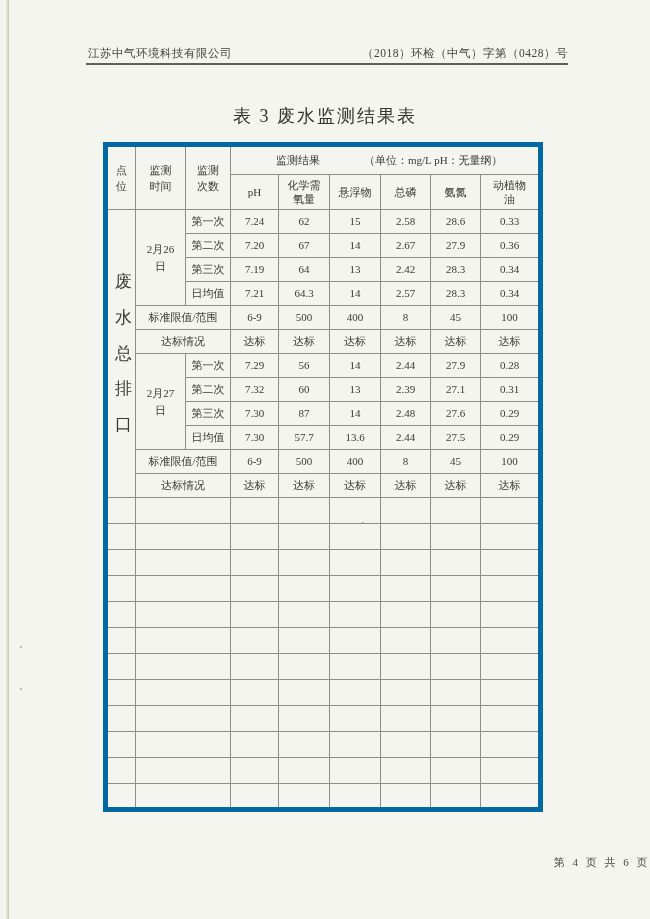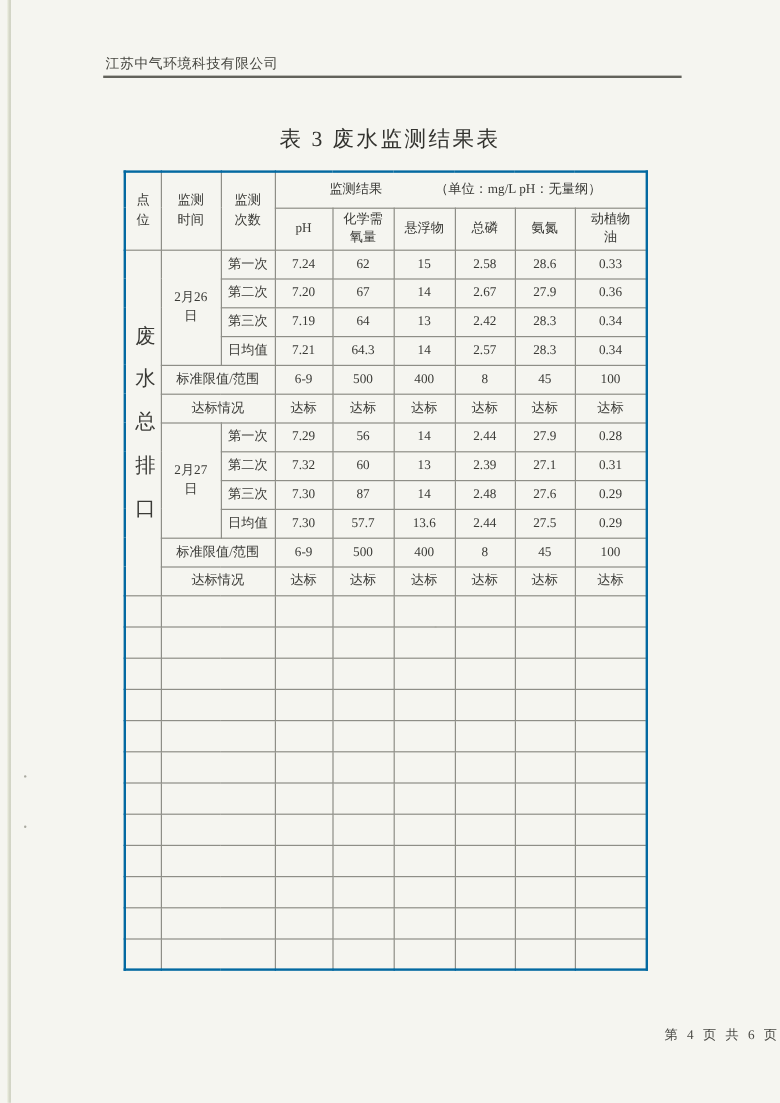--- a/index.html
+++ b/index.html
@@ -28,21 +28,21 @@
   }
   
   .doc-title{
     position:absolute;top:104px;left:0;width:650px;
     text-align:center;font-size:18px;letter-spacing:2px;color:#33332f;
   }
   
   .table-wrap{position:absolute;left:103px;top:142px;}
   table{
     width:436px;table-layout:fixed;border-collapse:collapse;
-    border:2px solid #0369a1;
+    border:5px solid #0369a1;
   }
   td{
     border:1px solid #8e8e87;
     font-size:11px;line-height:1.3;
     text-align:center;vertical-align:middle;
     padding:0;color:#3a3a36;
     overflow:hidden;
   }
   tr.hdr1{height:30px;}
   tr.hdr2{height:35px;}
@@ -71,20 +71,21 @@
   .speck.s2{left:20px;top:688px;}
   .speck.s3{left:362px;top:522px;width:2px;height:1px;}
 </style>
 </head>
 <body>
 
 <div class="page-edge"></div>
 
 <div class="doc-header">
   <span>江苏中气环境科技有限公司</span>
+  <span>（2018）环检（中气）字第（0428）号</span>
 </div>
 <div class="header-rule"></div>
 
 <div class="doc-title">表 3  废水监测结果表</div>
 
 <div class="table-wrap">
 <table>
   <colgroup>
     <col style="width:30px">
         <col style="width:50px">

